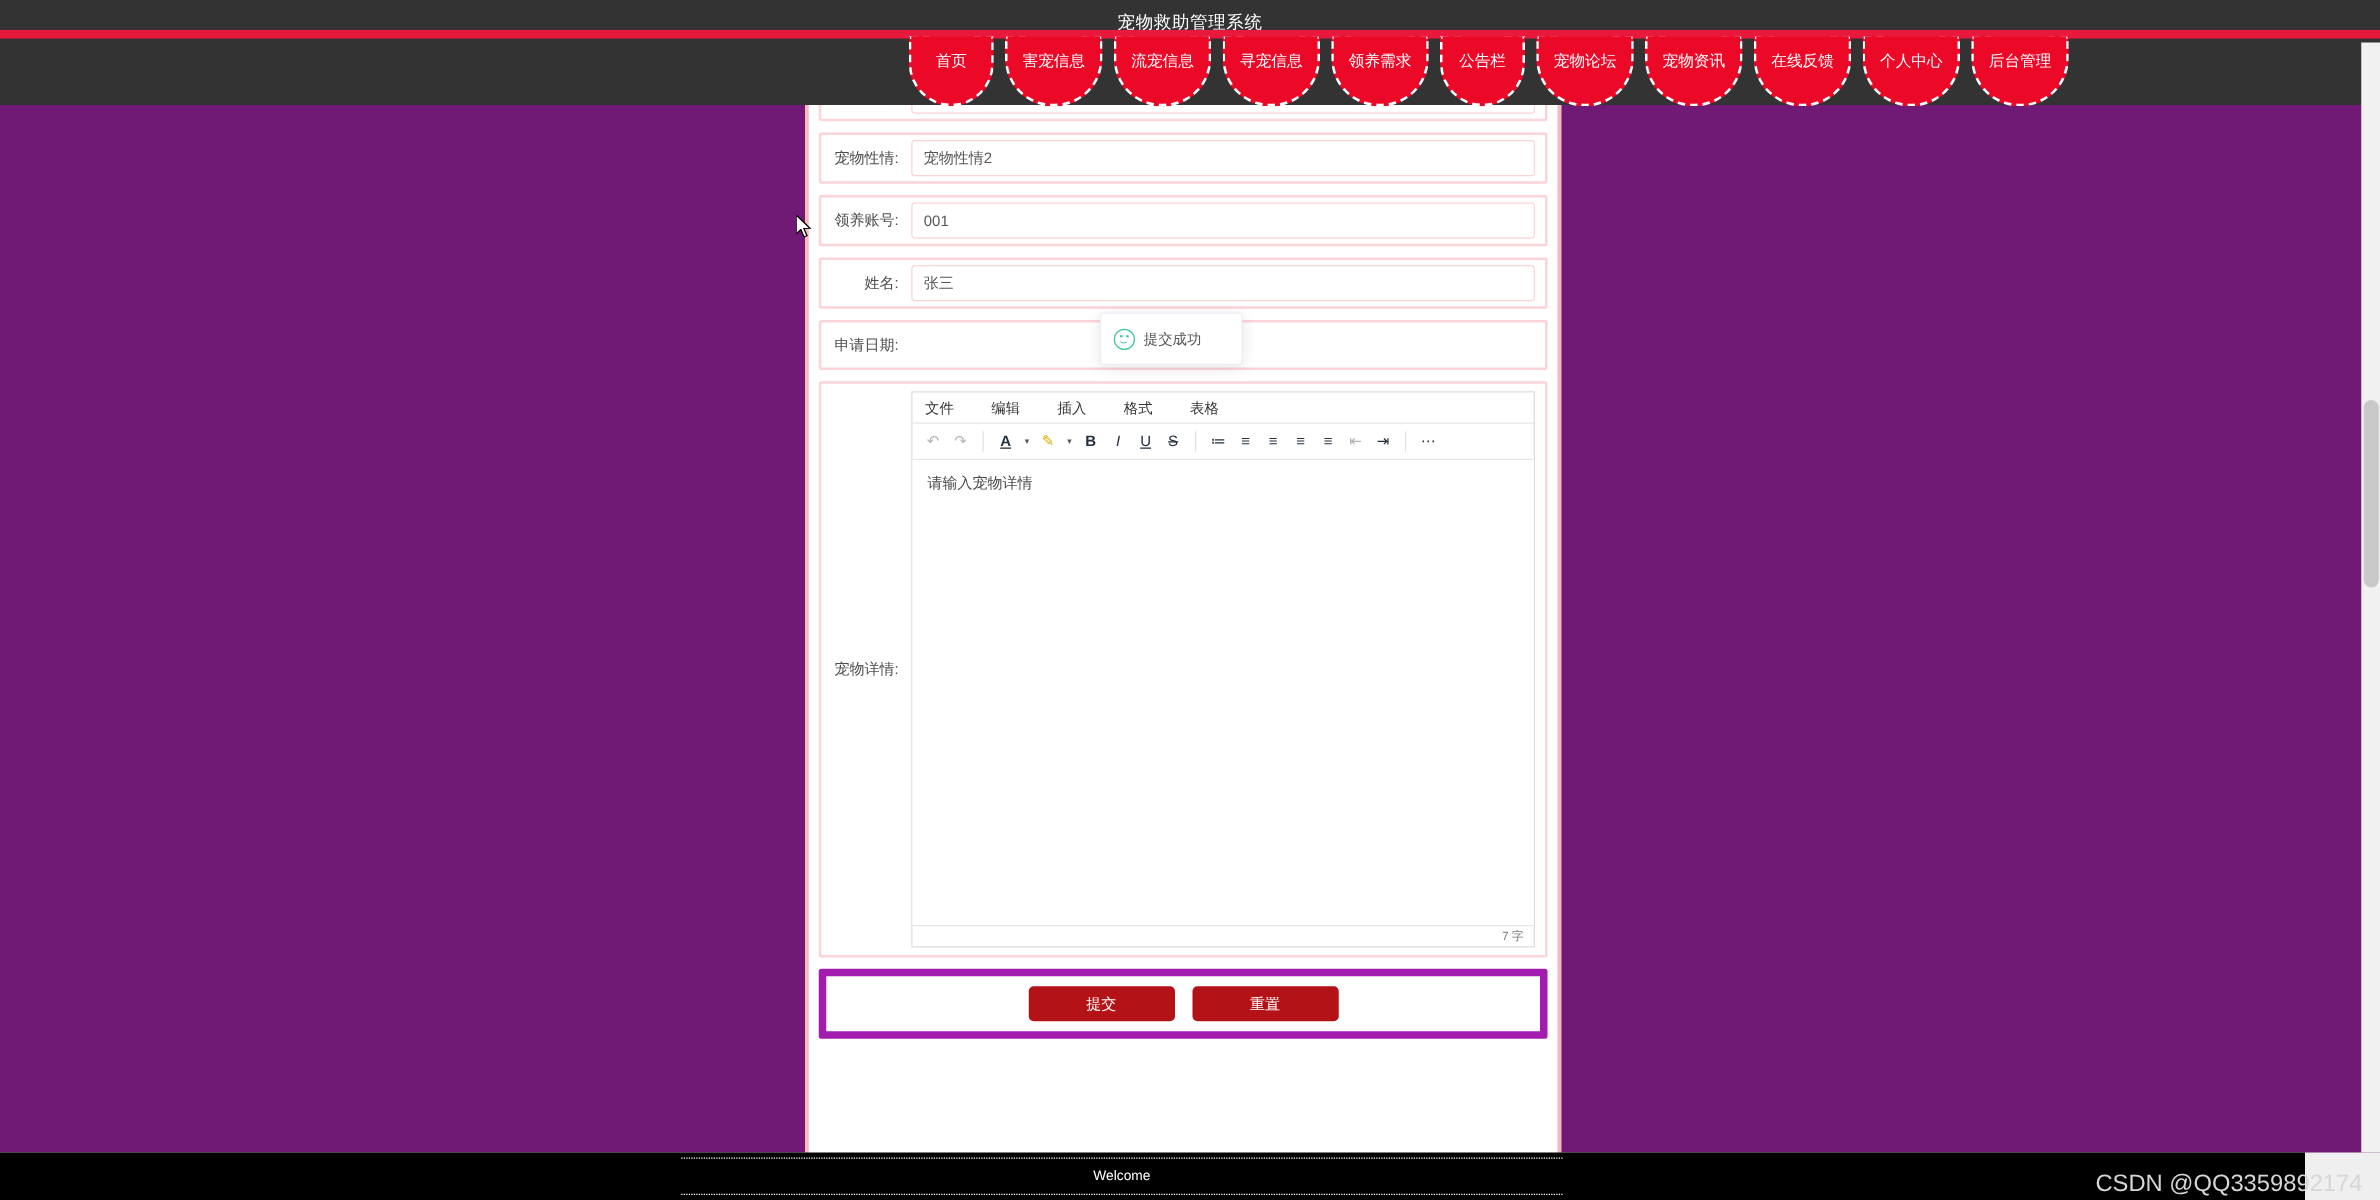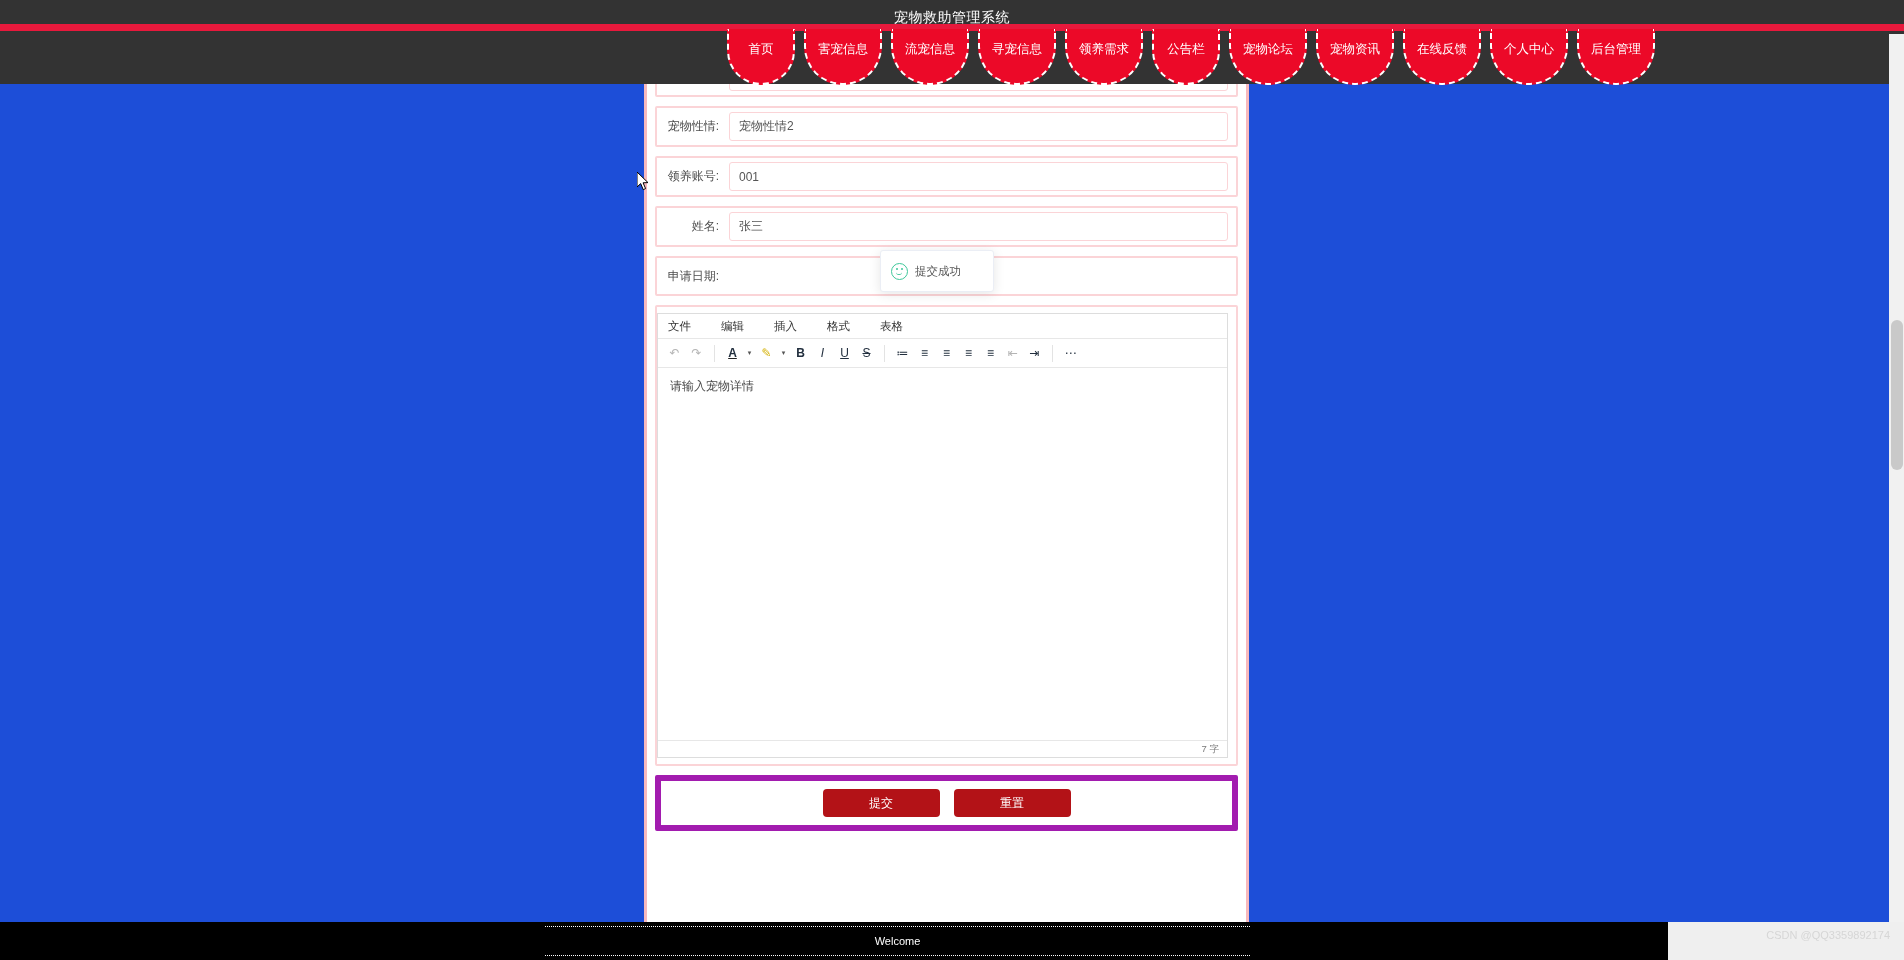--- a/index.html
+++ b/index.html
@@ -84,21 +84,21 @@
     margin-top: -2px;
   }
   .nav-item-label { pointer-events: none; }
 
   
   .page-body {
     position: absolute;
     top: 84px; left: 0;
     width: 1904px;
     height: 838px;
-    background: #1d4ed8;
+    background: #701a75;
   }
 
   
   .form-shell {
     position: absolute;
     top: 0;
     left: 644px;
     width: 605px;
     height: 840px;
     background: #ffffff;
@@ -322,44 +322,44 @@
     left: 637px; top: 88px;
     width: 13px; height: 19px;
     z-index: 70;
     pointer-events: none;
   }
 
   
   .footer {
     position: absolute;
     left: 0; bottom: 0;
-    width: 1668px;
+    width: 1844px;
     height: 38px;
     background: #000000;
     z-index: 30;
   }
   .footer-inner {
     position: absolute;
     left: 545px; top: 4px;
     width: 705px;
     height: 30px;
     border-top: 1px dotted #ffffff;
     border-bottom: 1px dotted #ffffff;
     display: flex;
     align-items: center;
     justify-content: center;
     color: #ffffff;
     font-size: 11px;
   }
   .watermark {
     position: absolute;
     right: 14px;
-    bottom: 19px;
+    bottom: 1px;
     color: #d6d6d6;
-    font-size: 11px;
+    font-size: 19px;
     z-index: 31;
     white-space: nowrap;
   }
 
   
   .scrollbar-track {
     position: absolute;
     top: 34px; right: 0;
     width: 15px;
     height: 888px;
@@ -446,20 +446,21 @@
           <div class="form-row">
             <div class="row-label">姓名:</div>
             <input class="row-input" type="text" value="张三" placeholder="请输入姓名" style="">
           </div>
           <div class="form-row">
             <div class="row-label">申请日期:</div>
           </div>
         </div>
 
       <div class="editor-row">
+        <div class="editor-label">宠物详情:</div>
         <div class="editor-box">
           <div class="ed-menubar" id="edmenus">
               <span class="ed-menu-item">文件</span>
               <span class="ed-menu-item">编辑</span>
               <span class="ed-menu-item">插入</span>
               <span class="ed-menu-item">格式</span>
               <span class="ed-menu-item">表格</span>
             </div>
           <div class="ed-toolbar" id="edtoolbar">
               <span class="tb-btn dim">↶</span>

